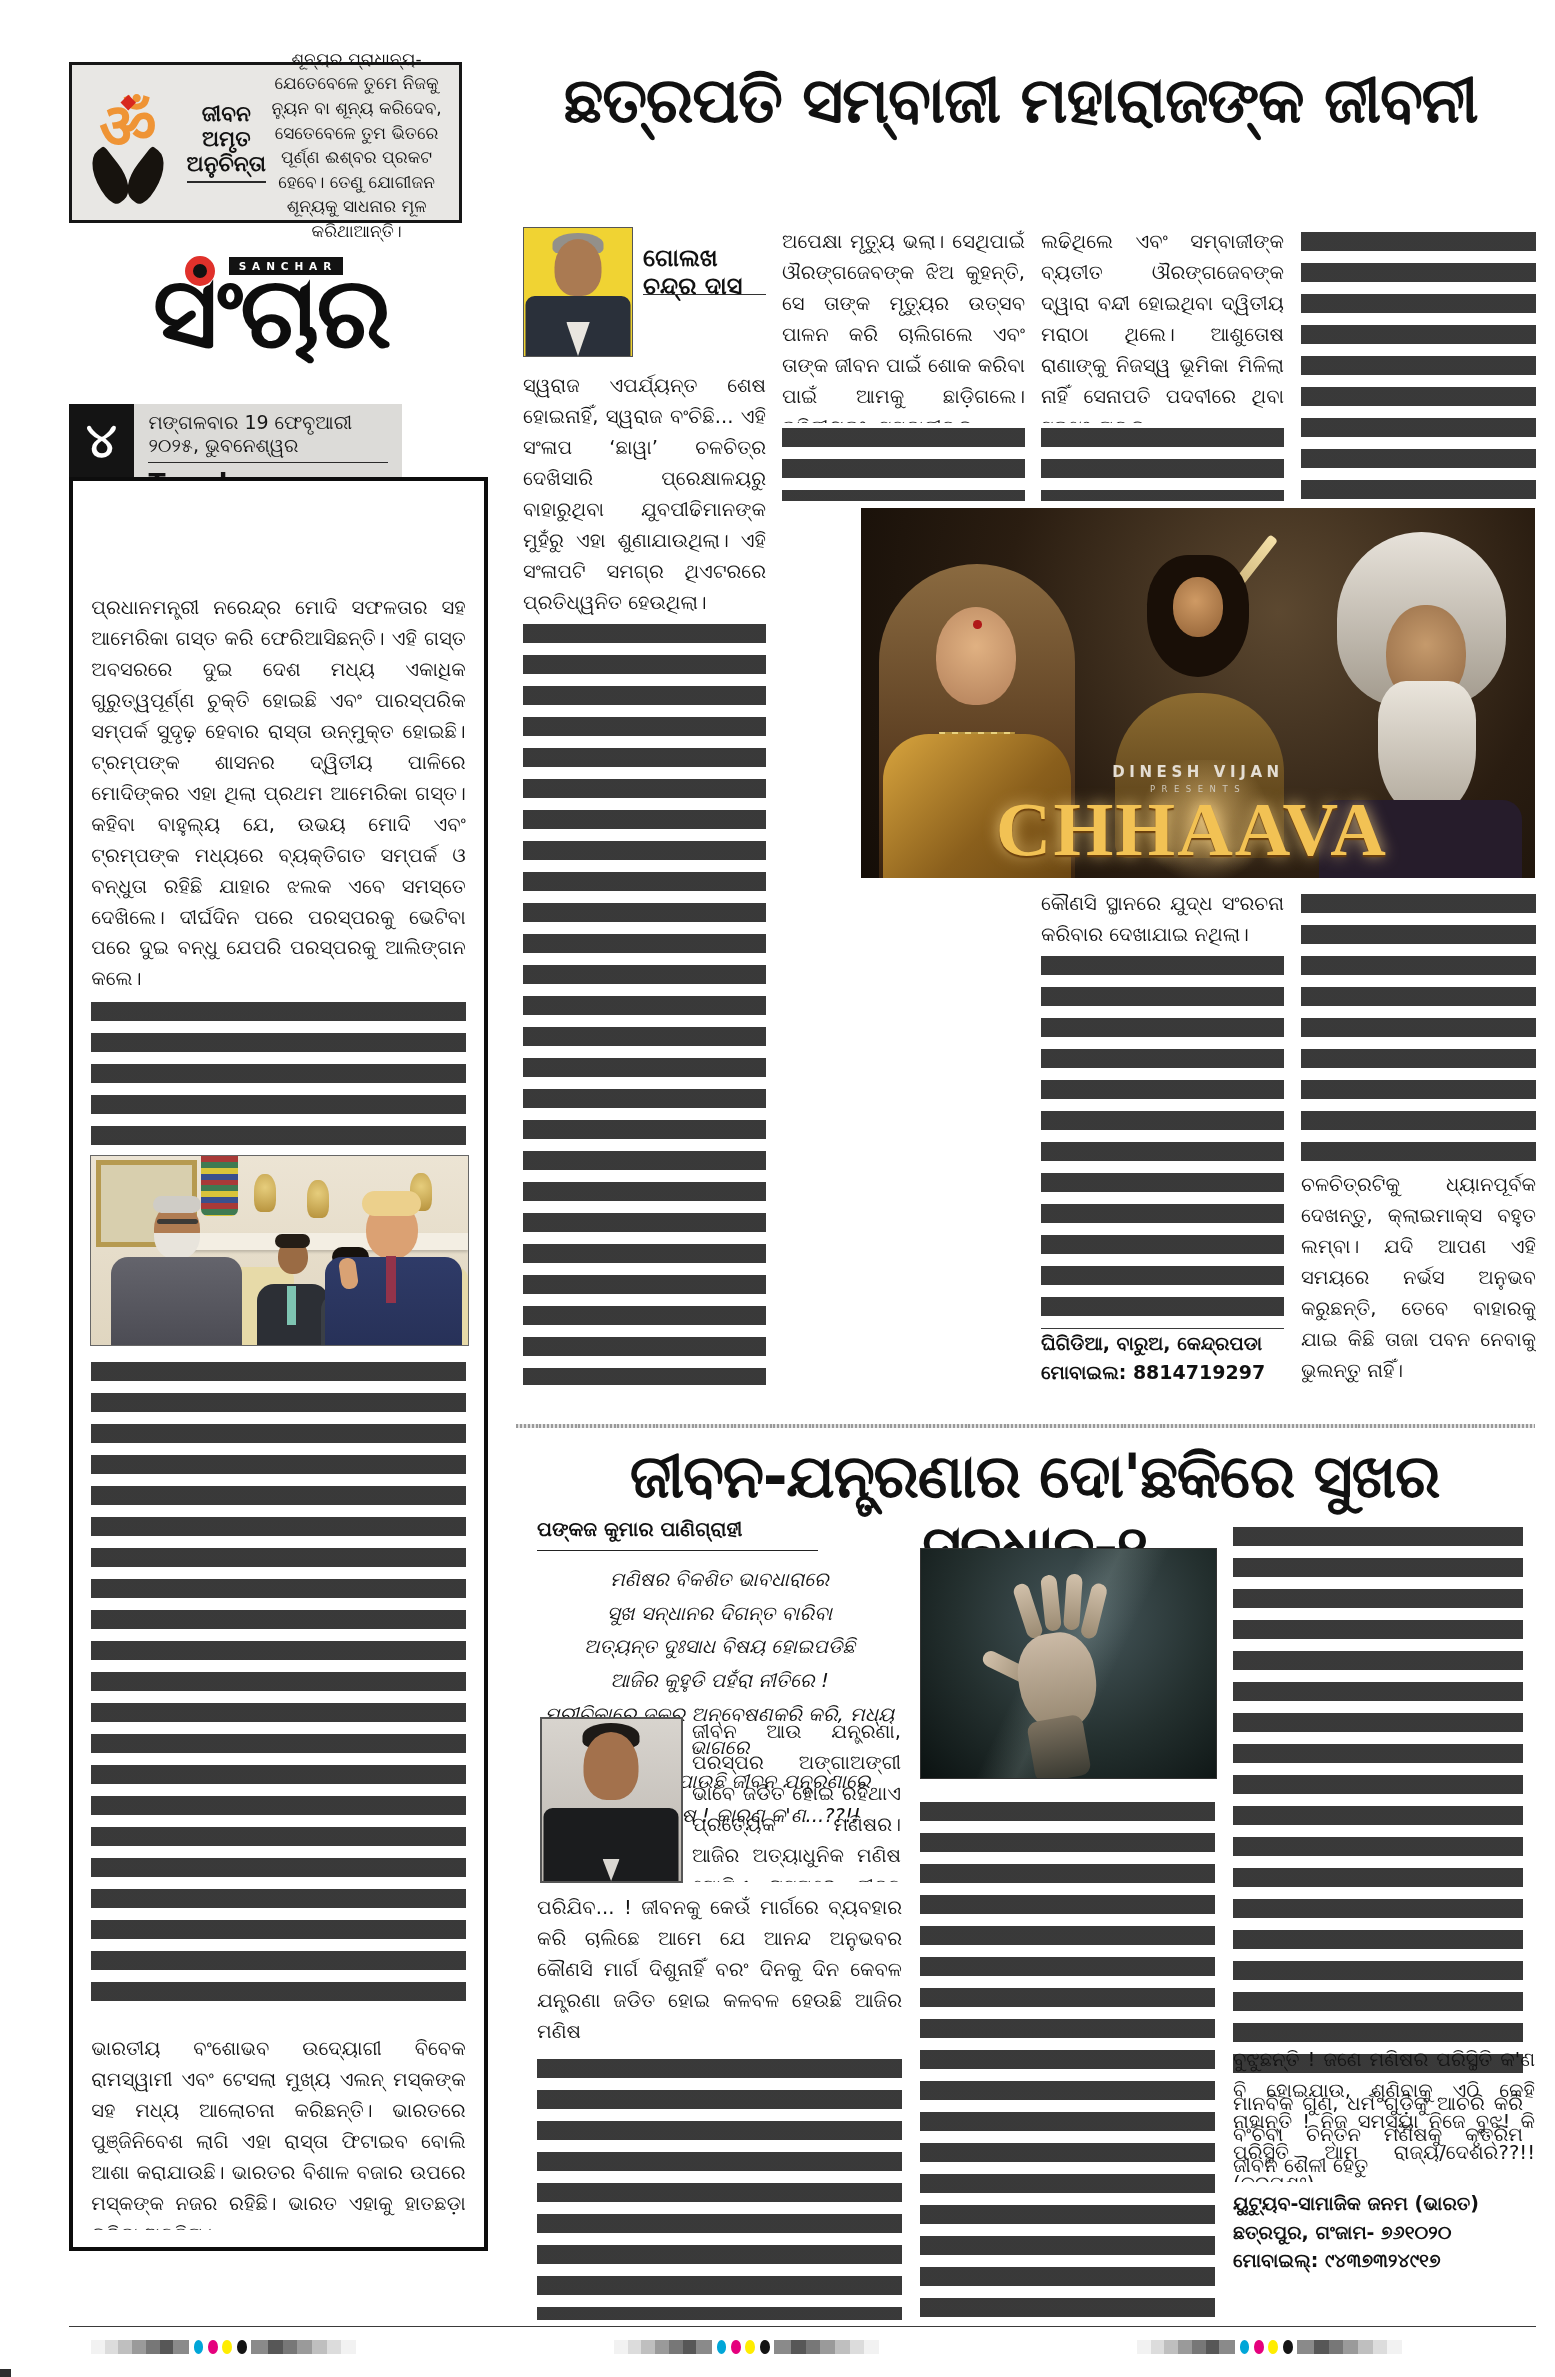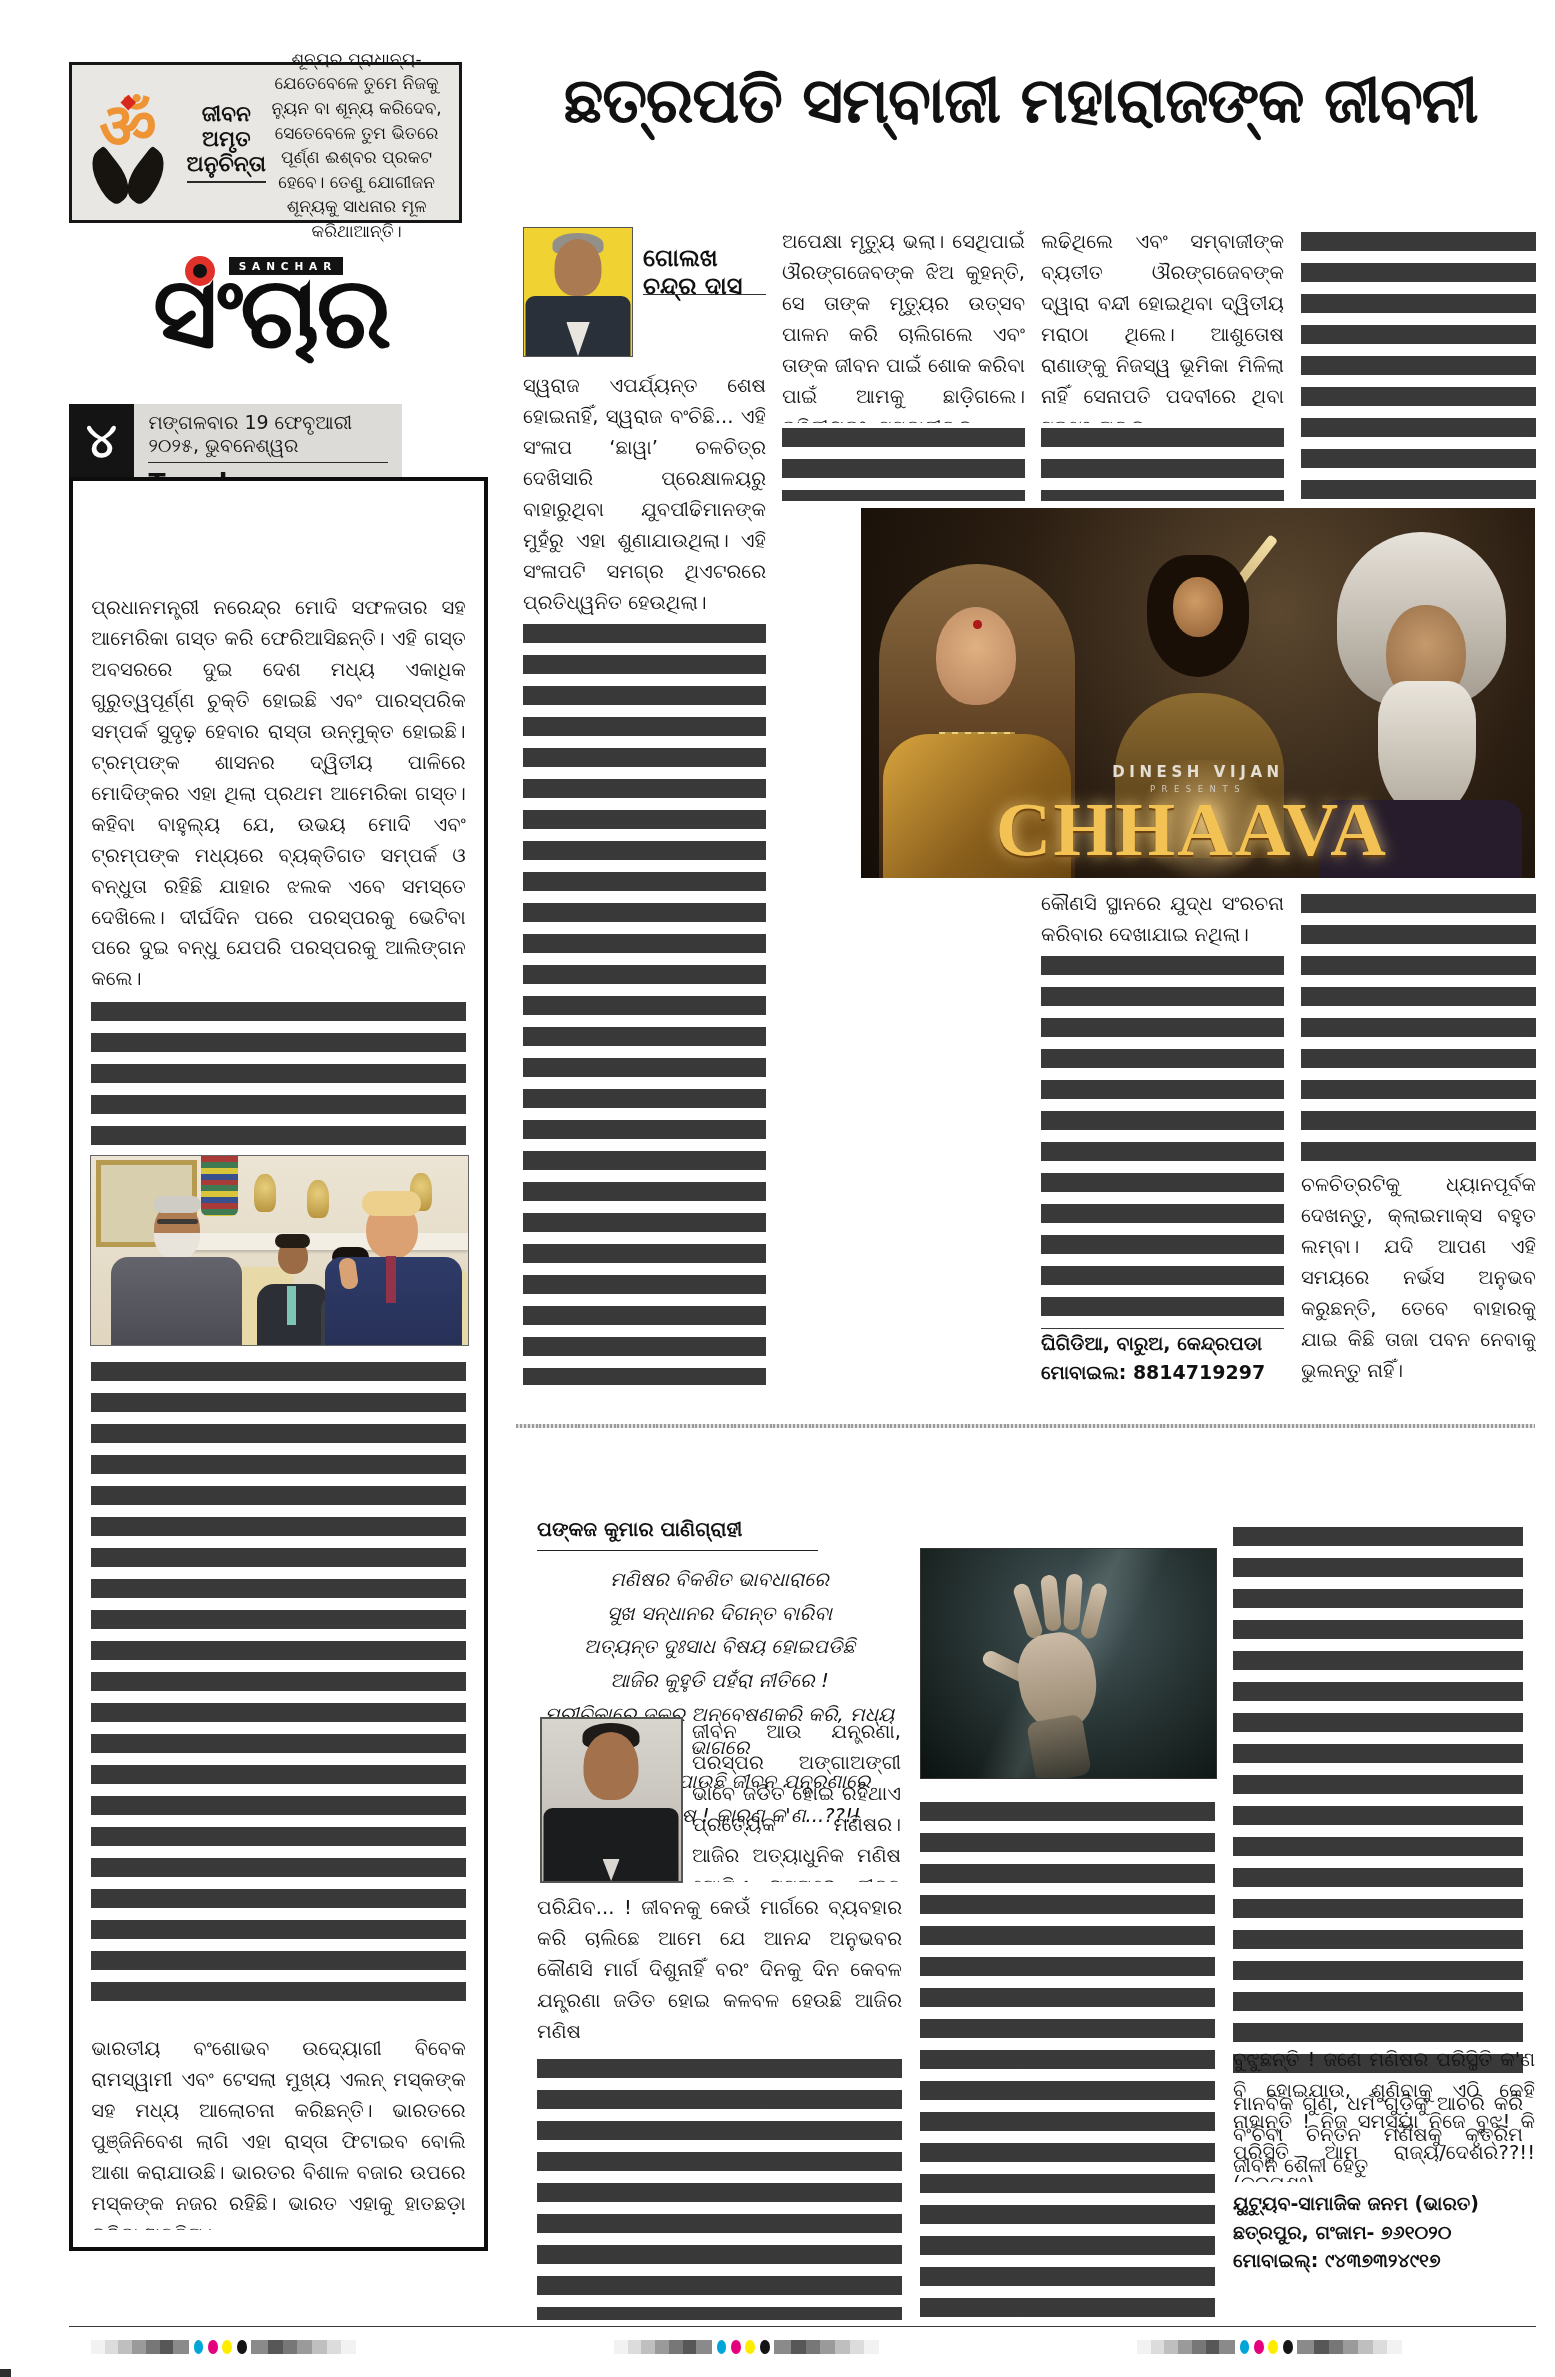--- a/index.html
+++ b/index.html
@@ -251,20 +251,21 @@
     <div class="fill stripes"></div>
     <div class="signoff">ଘିଗିଡିଆ, ବାରୁଅ, କେନ୍ଦ୍ରପଡା</div>
     <div class="signoff">ମୋବାଇଲ: 8814719297</div>
   </div>
   <div class="col" style="left:1301px;top:889px;width:235px;height:497px;">
     <div class="fill stripes"></div>
     <div class="body-txt just" style="max-height:216px;margin-top:5.2px;">ଚଳଚିତ୍ରଟିକୁ ଧ୍ୟାନପୂର୍ବକ ଦେଖନ୍ତୁ, କ୍ଲାଇମାକ୍ସ ବହୁତ ଲମ୍ବା। ଯଦି ଆପଣ ଏହି ସମୟରେ ନର୍ଭସ ଅନୁଭବ କରୁଛନ୍ତି, ତେବେ ବାହାରକୁ ଯାଇ କିଛି ତାଜା ପବନ ନେବାକୁ ଭୁଲନ୍ତୁ ନାହିଁ।</div>
   </div>
 
   <div class="abs divider"></div>
+  <div class="abs bottom-head">ଜୀବନ-ଯନ୍ତ୍ରଣାର ଦୋ'ଛକିରେ ସୁଖର ସନ୍ଧାନ-୧</div>
 
   <div class="abs" style="left:537px;top:1517px;width:365px;height:806px;">
     <div style="font-size:20px;font-weight:bold;">ପଙ୍କଜ କୁମାର ପାଣିଗ୍ରାହୀ</div>
     <div style="border-top:1.3px solid #222;width:281px;margin:9.1px 0 11.8px 0;"></div>
     <div class="poem">
       <div>ମଣିଷର ବିକଶିତ ଭାବଧାରାରେ</div>
       <div>ସୁଖ ସନ୍ଧାନର ଦିଗନ୍ତ ବାରିବା</div>
       <div>ଅତ୍ୟନ୍ତ ଦୁଃସାଧ ବିଷୟ ହୋଇପଡିଛି</div>
       <div>ଆଜିର କୁହୁଡି ପହଁରା ନୀତିରେ !</div>
       <div>ମରୀଚିକାରେ ଜଳର ଅନ୍ବେଷଣକରି କରି, ମଧ୍ୟ ଭାଗରେ</div>

